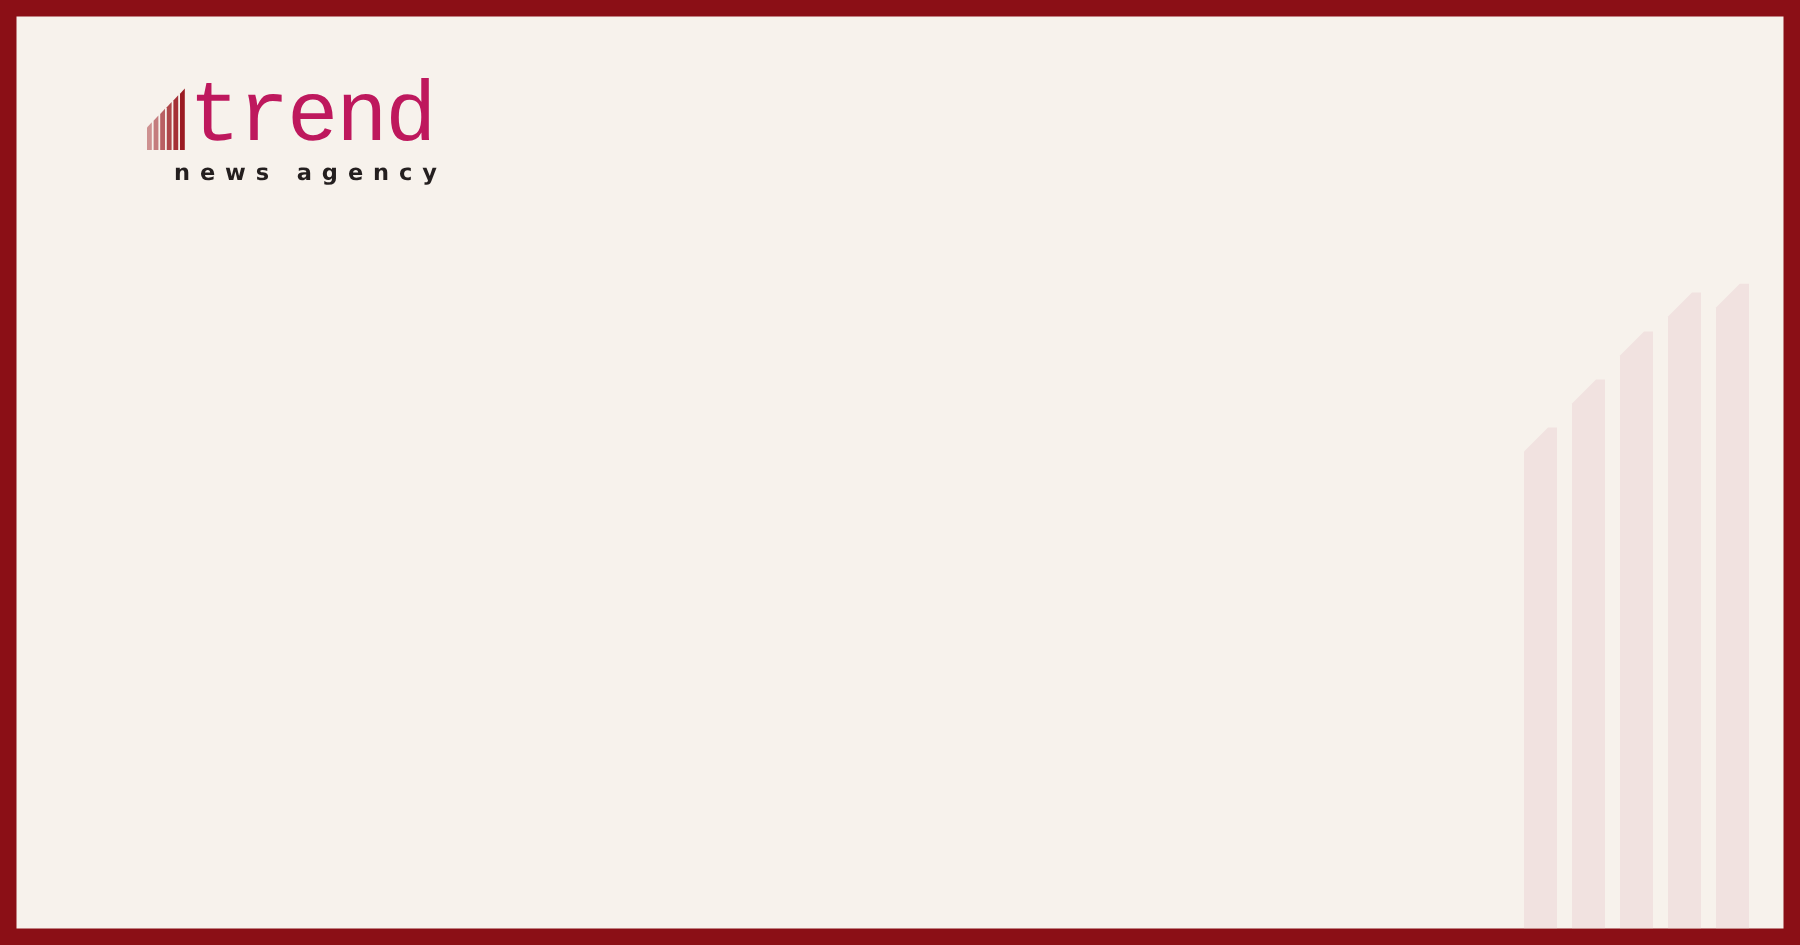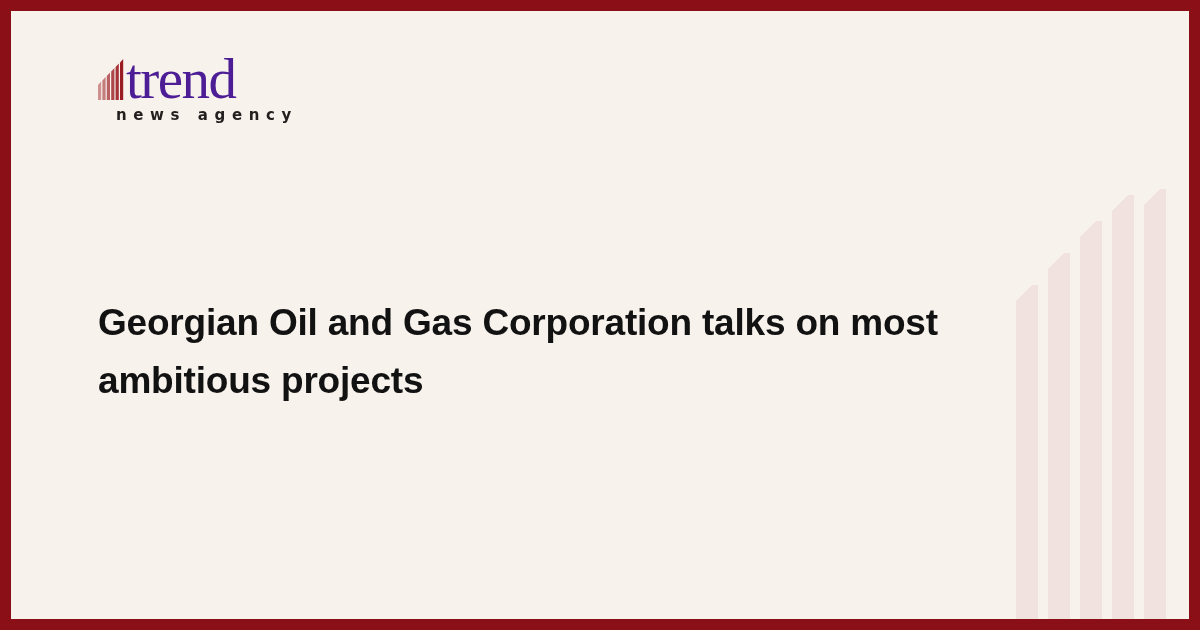--- a/index.html
+++ b/index.html
@@ -58,26 +58,26 @@
   .logo-mark {
     width: 27px;
     height: 48px;
     margin-right: 1px;
     margin-bottom: 3px;
     flex: 0 0 auto;
   }
   .logo-mark svg { display: block; width: 100%; height: 100%; }
 
   .logo-word {
-    font-family: Liberation Serif, serif;
+    font-family: Liberation Mono, monospace;
     font-size: 57px;
     line-height: 48px;
     font-weight: 400;
     letter-spacing: -1.5px;
-    color: #4c1d95;
+    color: #be185d;
     white-space: nowrap;
   }
 
   .logo-sub {
     margin-top: 3px;
     margin-left: 18px;
     font-family: "DejaVu Sans", sans-serif;
     font-size: 15px;
     font-weight: 700;
     letter-spacing: 6.6px;
@@ -129,16 +129,15 @@
               <polygon points="17.6,15 20.8,11.5 20.8,48 17.6,48" opacity="0.9"></polygon>
               <polygon points="22,10.5 25.2,7  25.2,48 22,48" opacity="1"></polygon>
             </g>
           </svg>
         </span>
         <span class="logo-word">trend</span>
       </div>
       <div class="logo-sub">news agency</div>
     </div>
 
-    <h1 class="headline">Georgian Oil and Gas Corporation talks on most ambitious projects</h1>
 
   </div>
 </div>
 
 </body></html>

